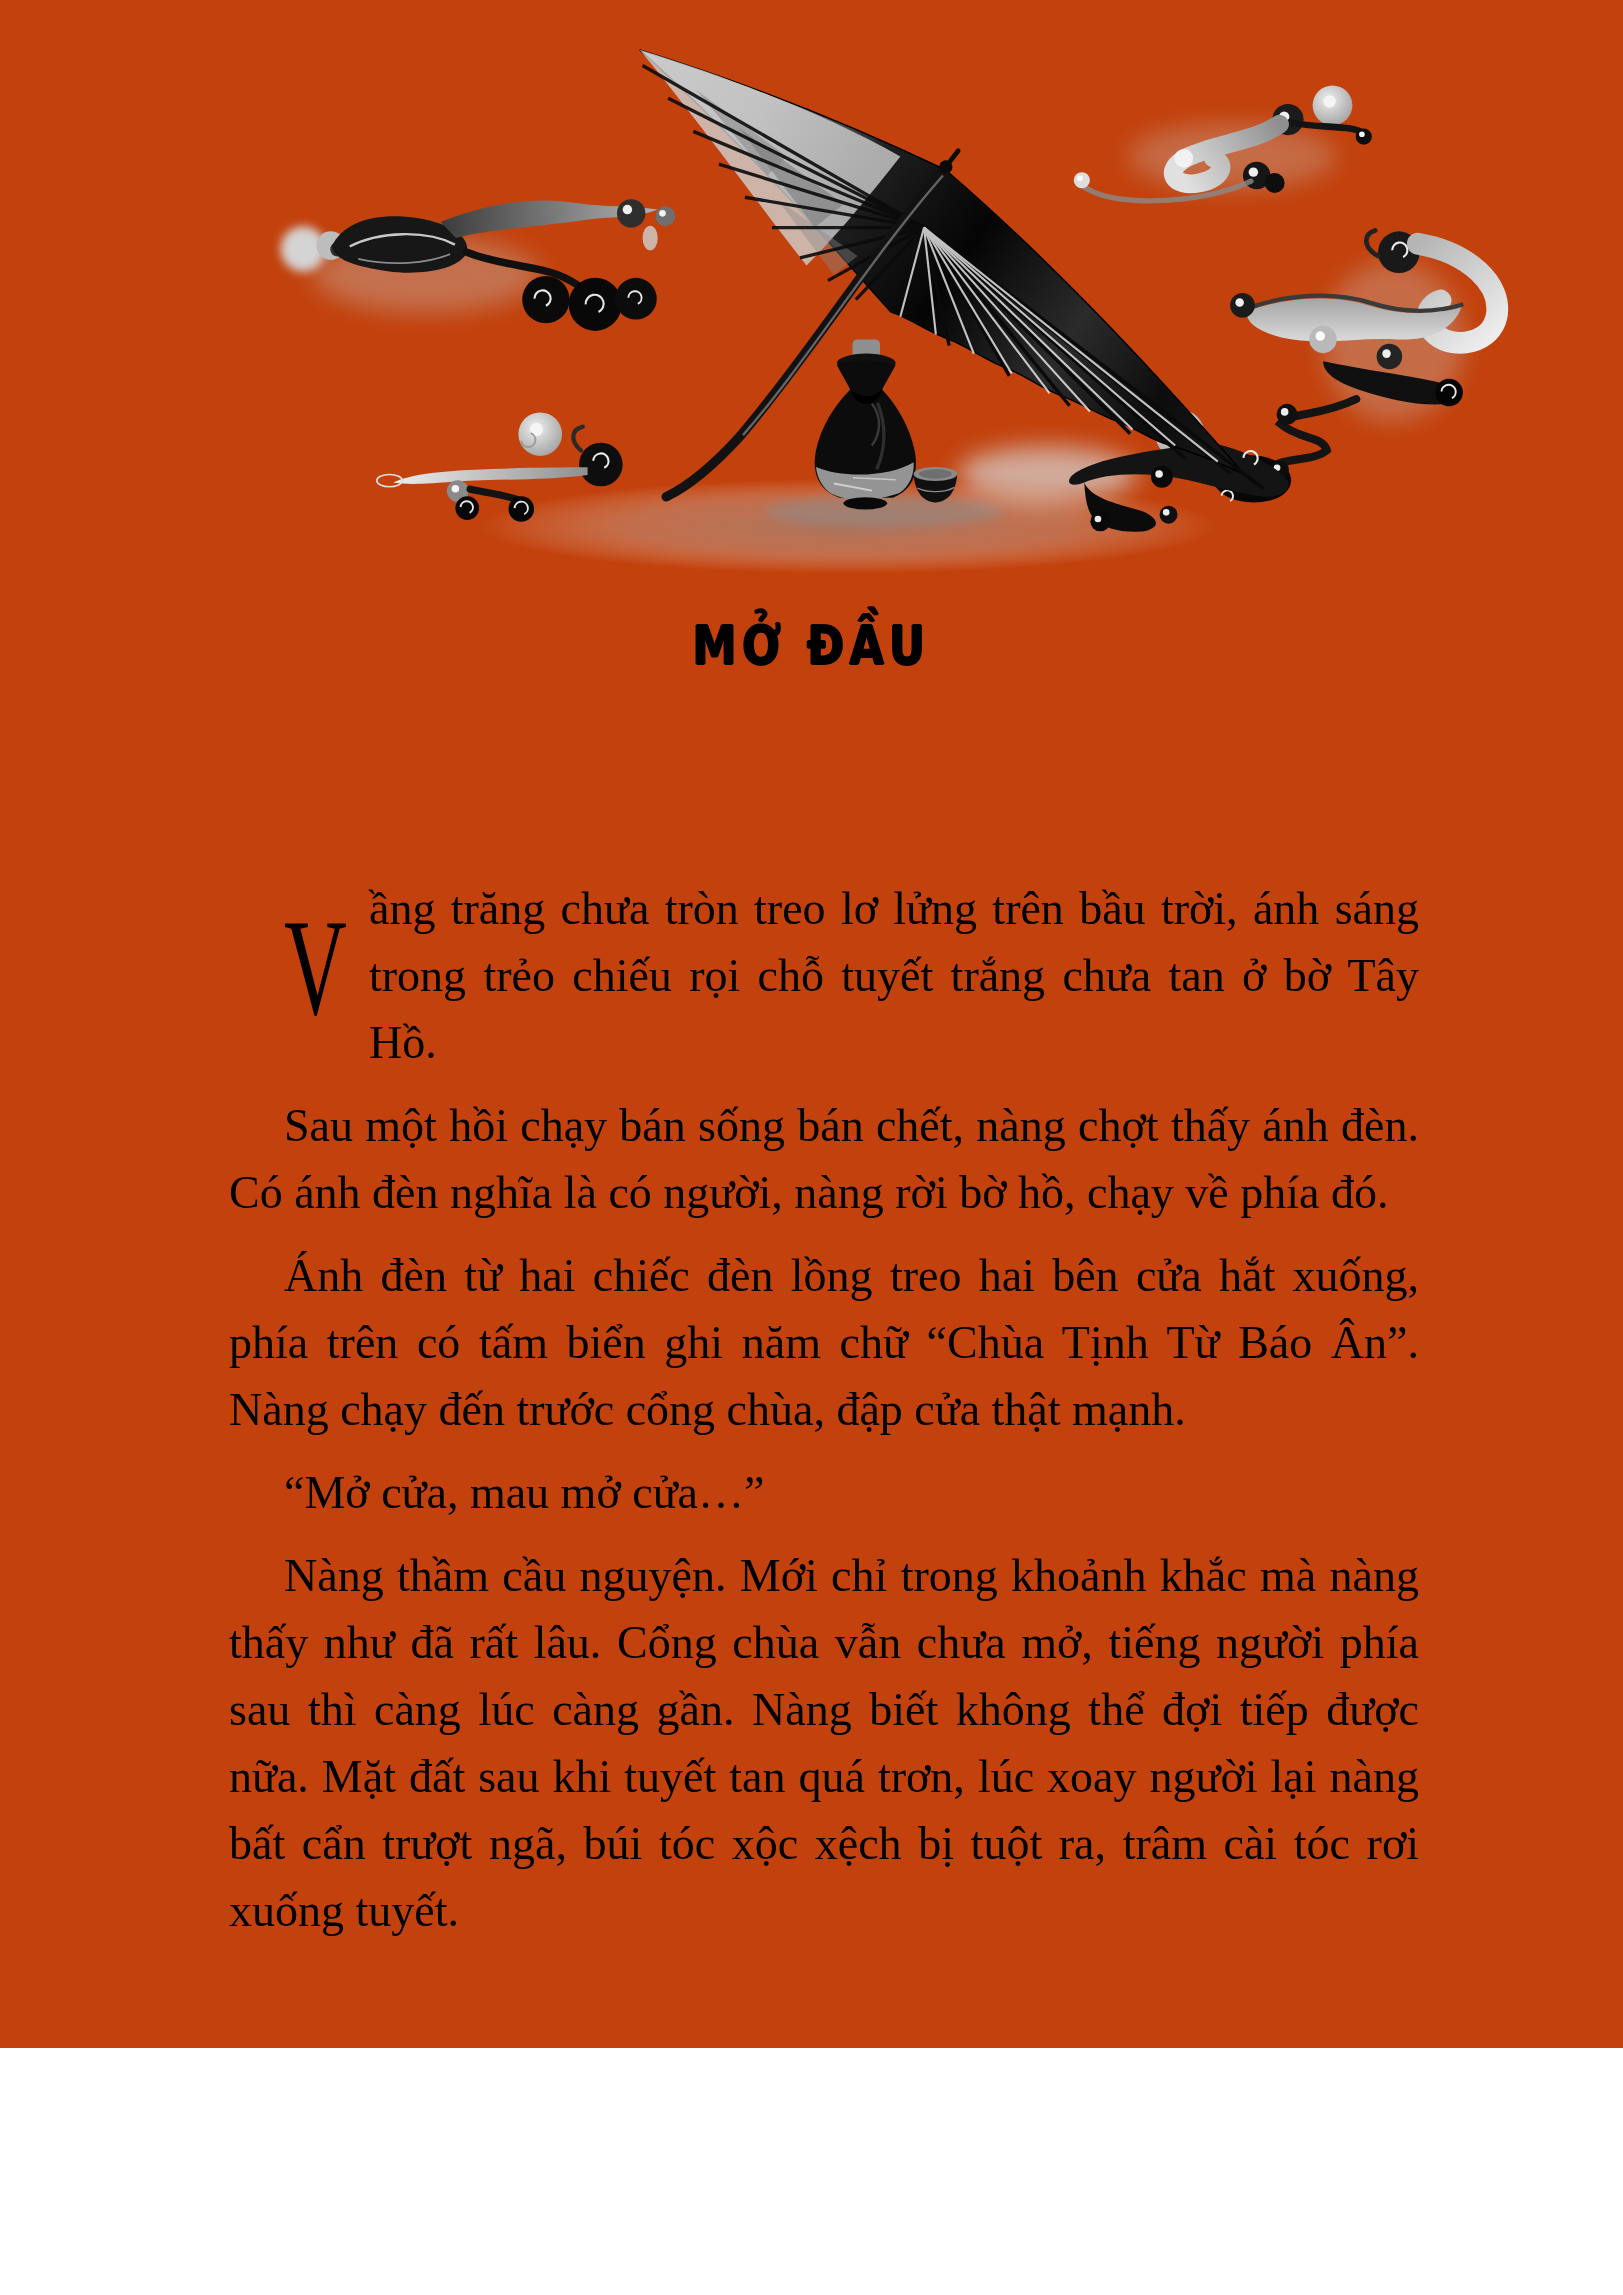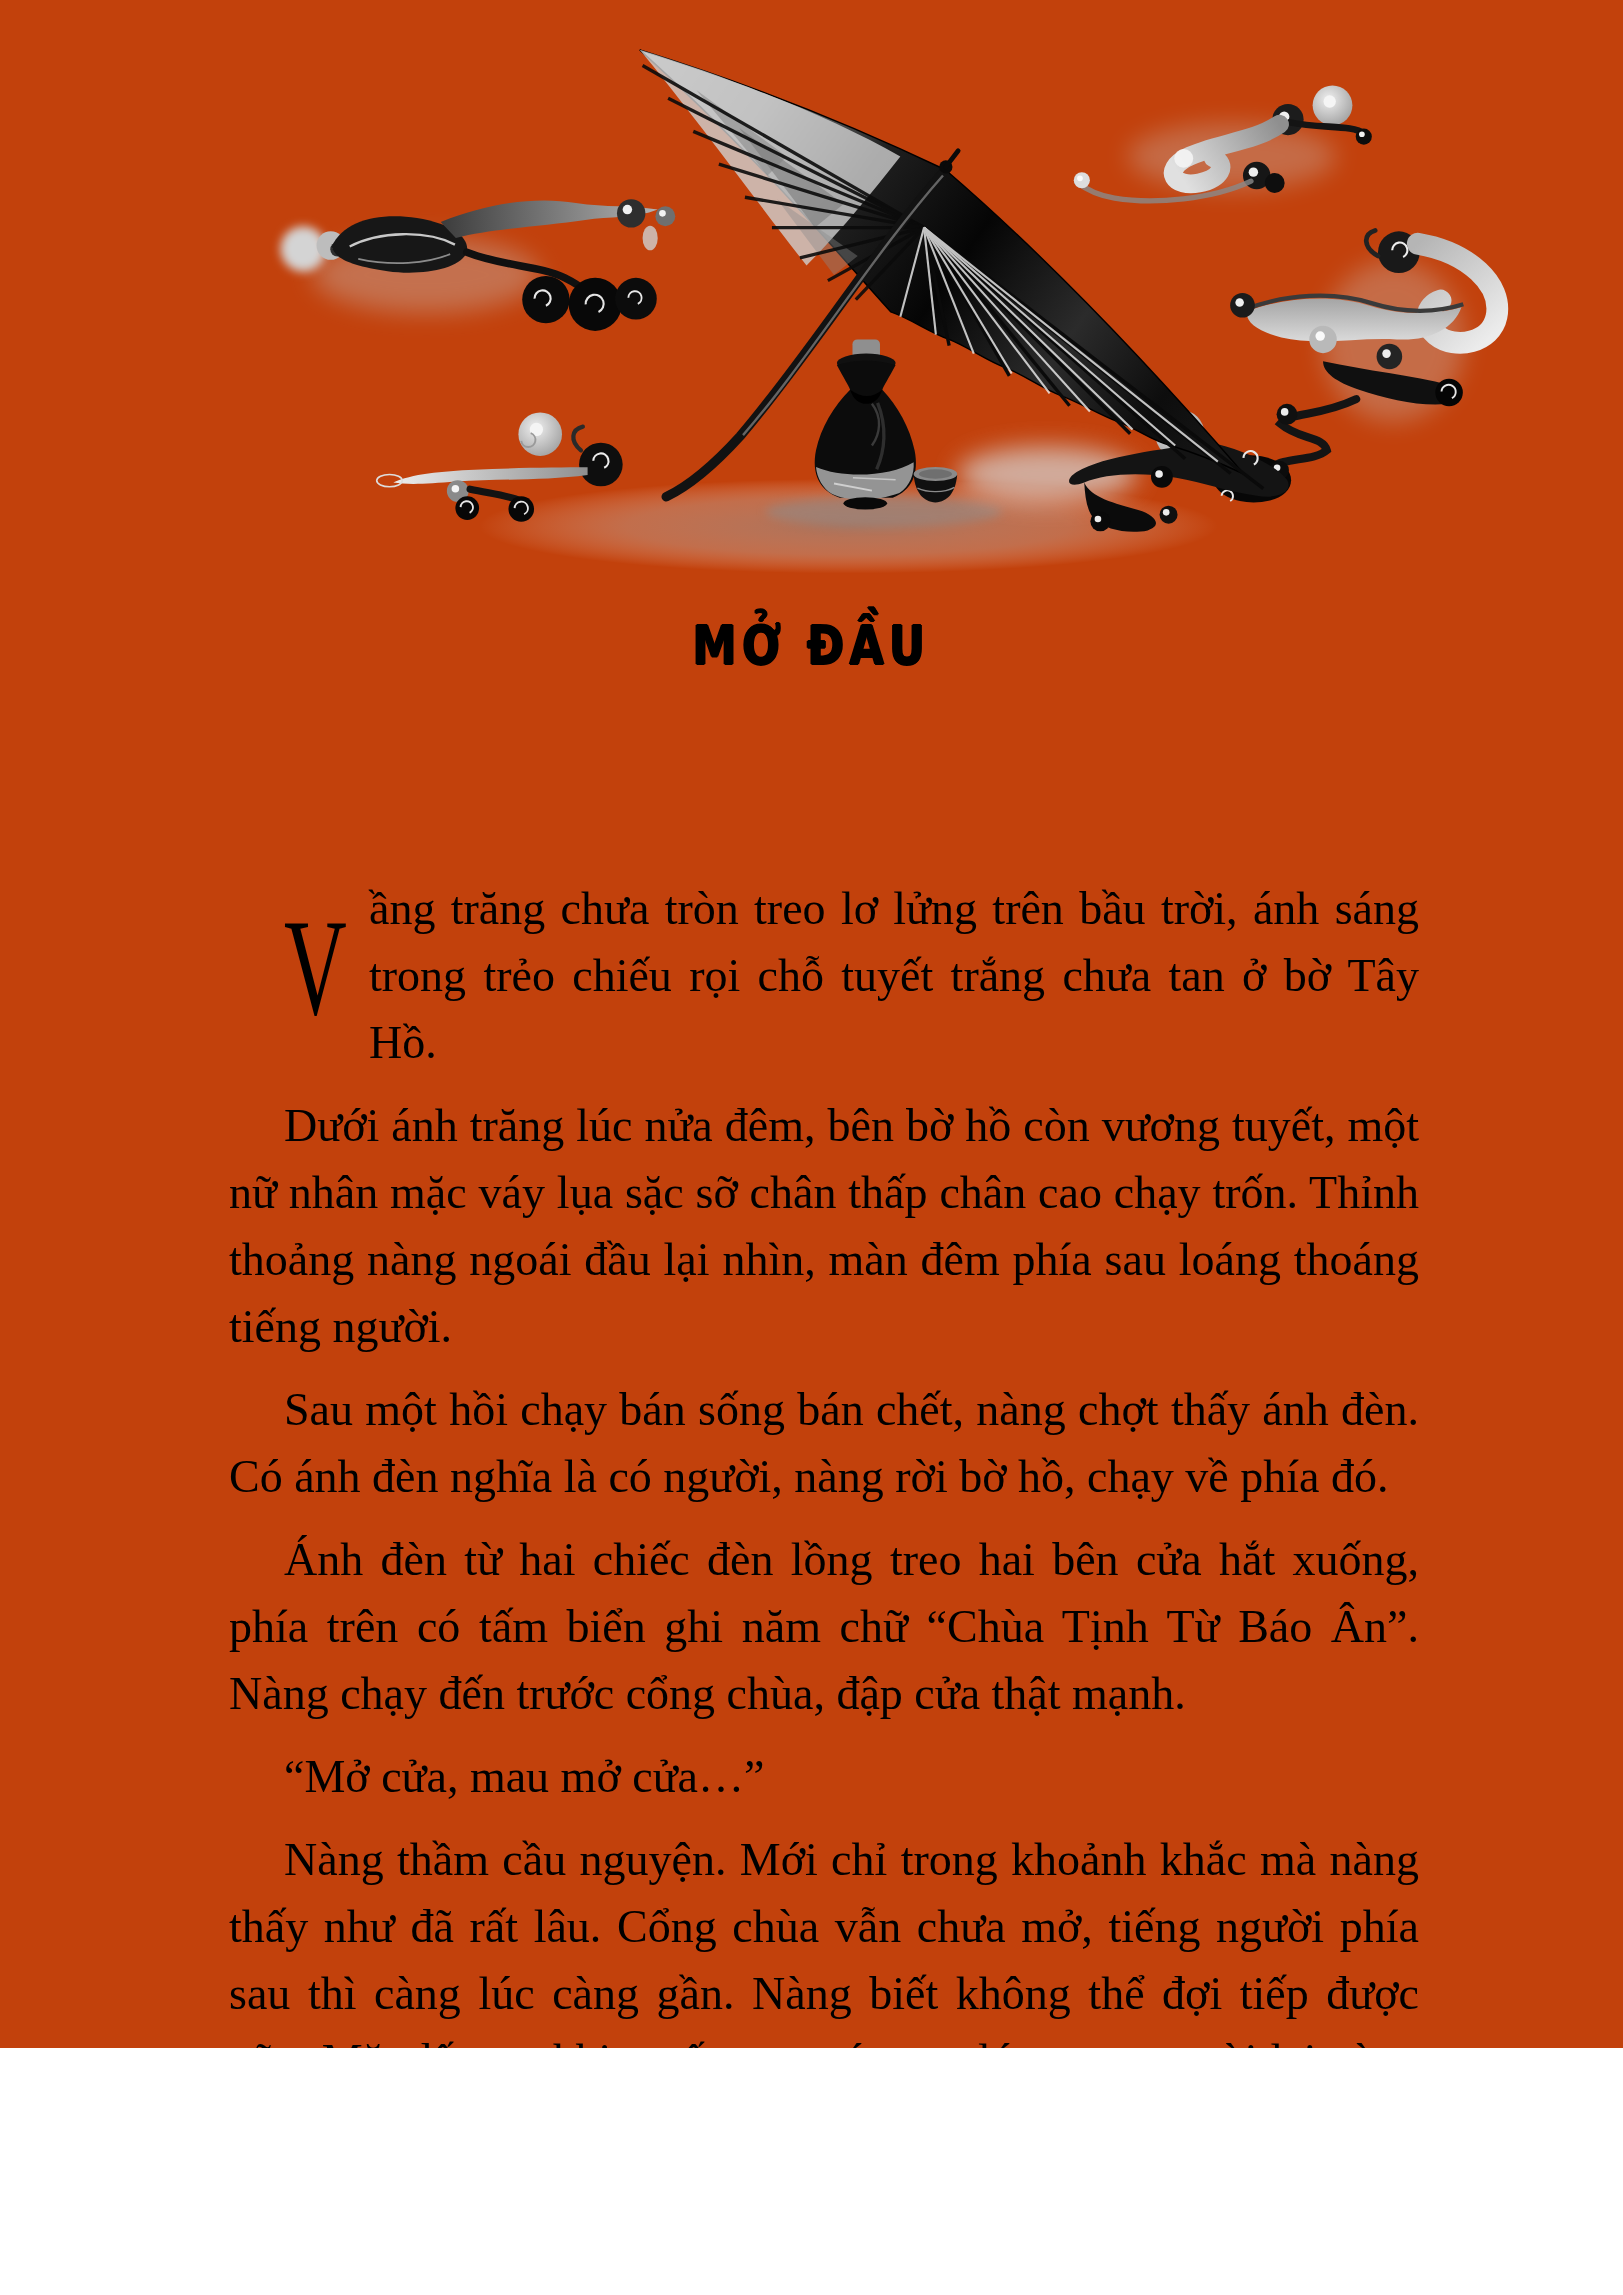--- a/index.html
+++ b/index.html
@@ -289,21 +289,20 @@
       <ellipse cx="1974" cy="1000" rx="46" ry="15" fill="#8a8a8a"></ellipse>
       <ellipse cx="1974" cy="1000" rx="35" ry="10" fill="#6f6f6f"></ellipse>
       <path d="M 1936,1030 C 1958,1040 1992,1040 2014,1028" stroke="#dddddd" stroke-width="3" fill="none" opacity="0.6"></path>
     </g>
   </svg>
 
   <h1 class="chapter-title">MỞ ĐẦU</h1>
 
   <div class="body-text">
     <p class="para first"><span class="dropcap">V</span><span>ầng trăng chưa tròn treo lơ lửng trên bầu trời, ánh sáng trong trẻo chiếu rọi chỗ tuyết trắng chưa tan ở bờ Tây Hồ.</span></p>
-    <p class="para">Dưới ánh trăng lúc nửa đêm, bên bờ hồ còn vương tuyết, một nữ nhân mặc váy lụa sặc sỡ chân thấp chân cao chạy trốn. Thỉnh thoảng nàng ngoái đầu lại nhìn, màn đêm phía sau loáng thoáng tiếng người.</p>
     <p class="para">Sau một hồi chạy bán sống bán chết, nàng chợt thấy ánh đèn. Có ánh đèn nghĩa là có người, nàng rời bờ hồ, chạy về phía đó.</p>
     <p class="para">Ánh đèn từ hai chiếc đèn lồng treo hai bên cửa hắt xuống, phía trên có tấm biển ghi năm chữ “Chùa Tịnh Từ Báo Ân”. Nàng chạy đến trước cổng chùa, đập cửa thật mạnh.</p>
     <p class="para quote">“Mở cửa, mau mở cửa…”</p>
     <p class="para">Nàng thầm cầu nguyện. Mới chỉ trong khoảnh khắc mà nàng thấy như đã rất lâu. Cổng chùa vẫn chưa mở, tiếng người phía sau thì càng lúc càng gần. Nàng biết không thể đợi tiếp được nữa. Mặt đất sau khi tuyết tan quá trơn, lúc xoay người lại nàng bất cẩn trượt ngã, búi tóc xộc xệch bị tuột ra, trâm cài tóc rơi xuống tuyết.</p>
   </div>
 
 </div>
 
 
 </body></html>

